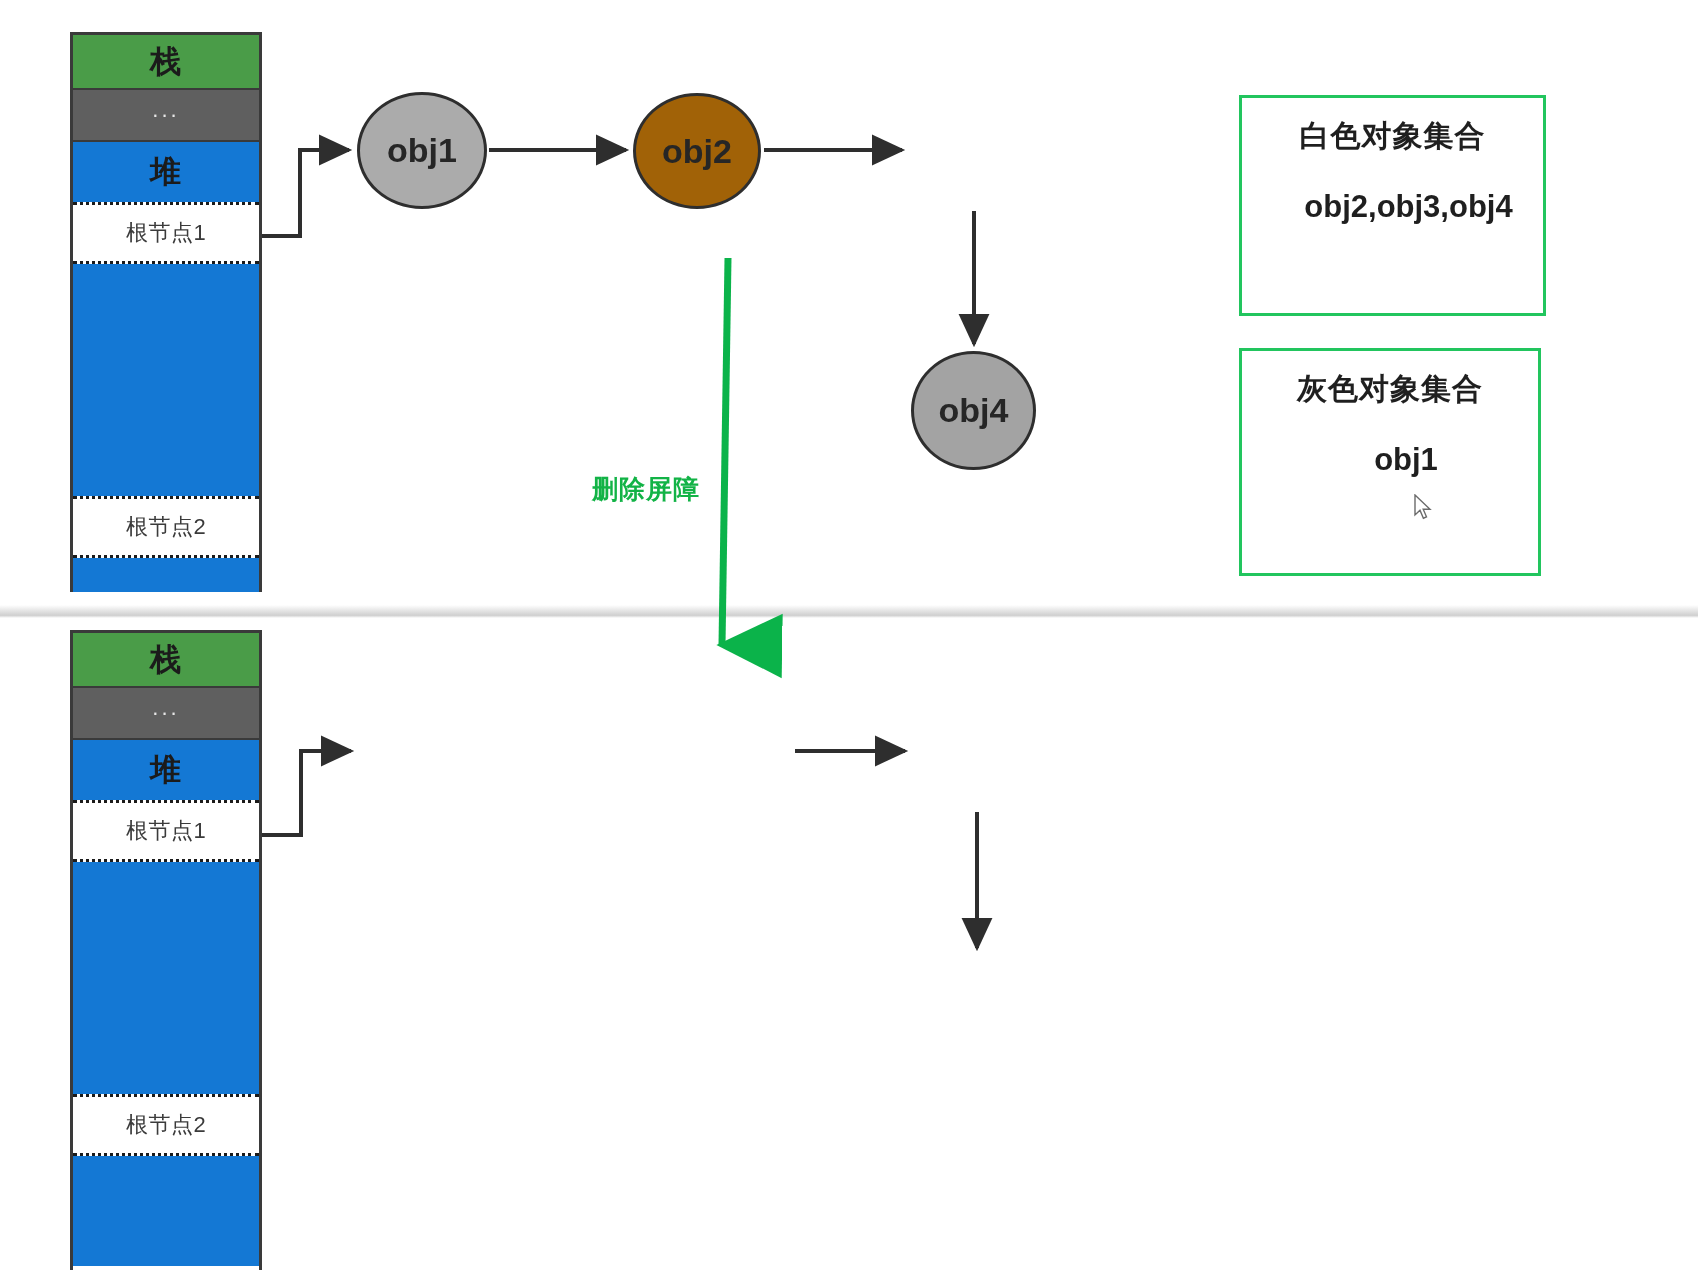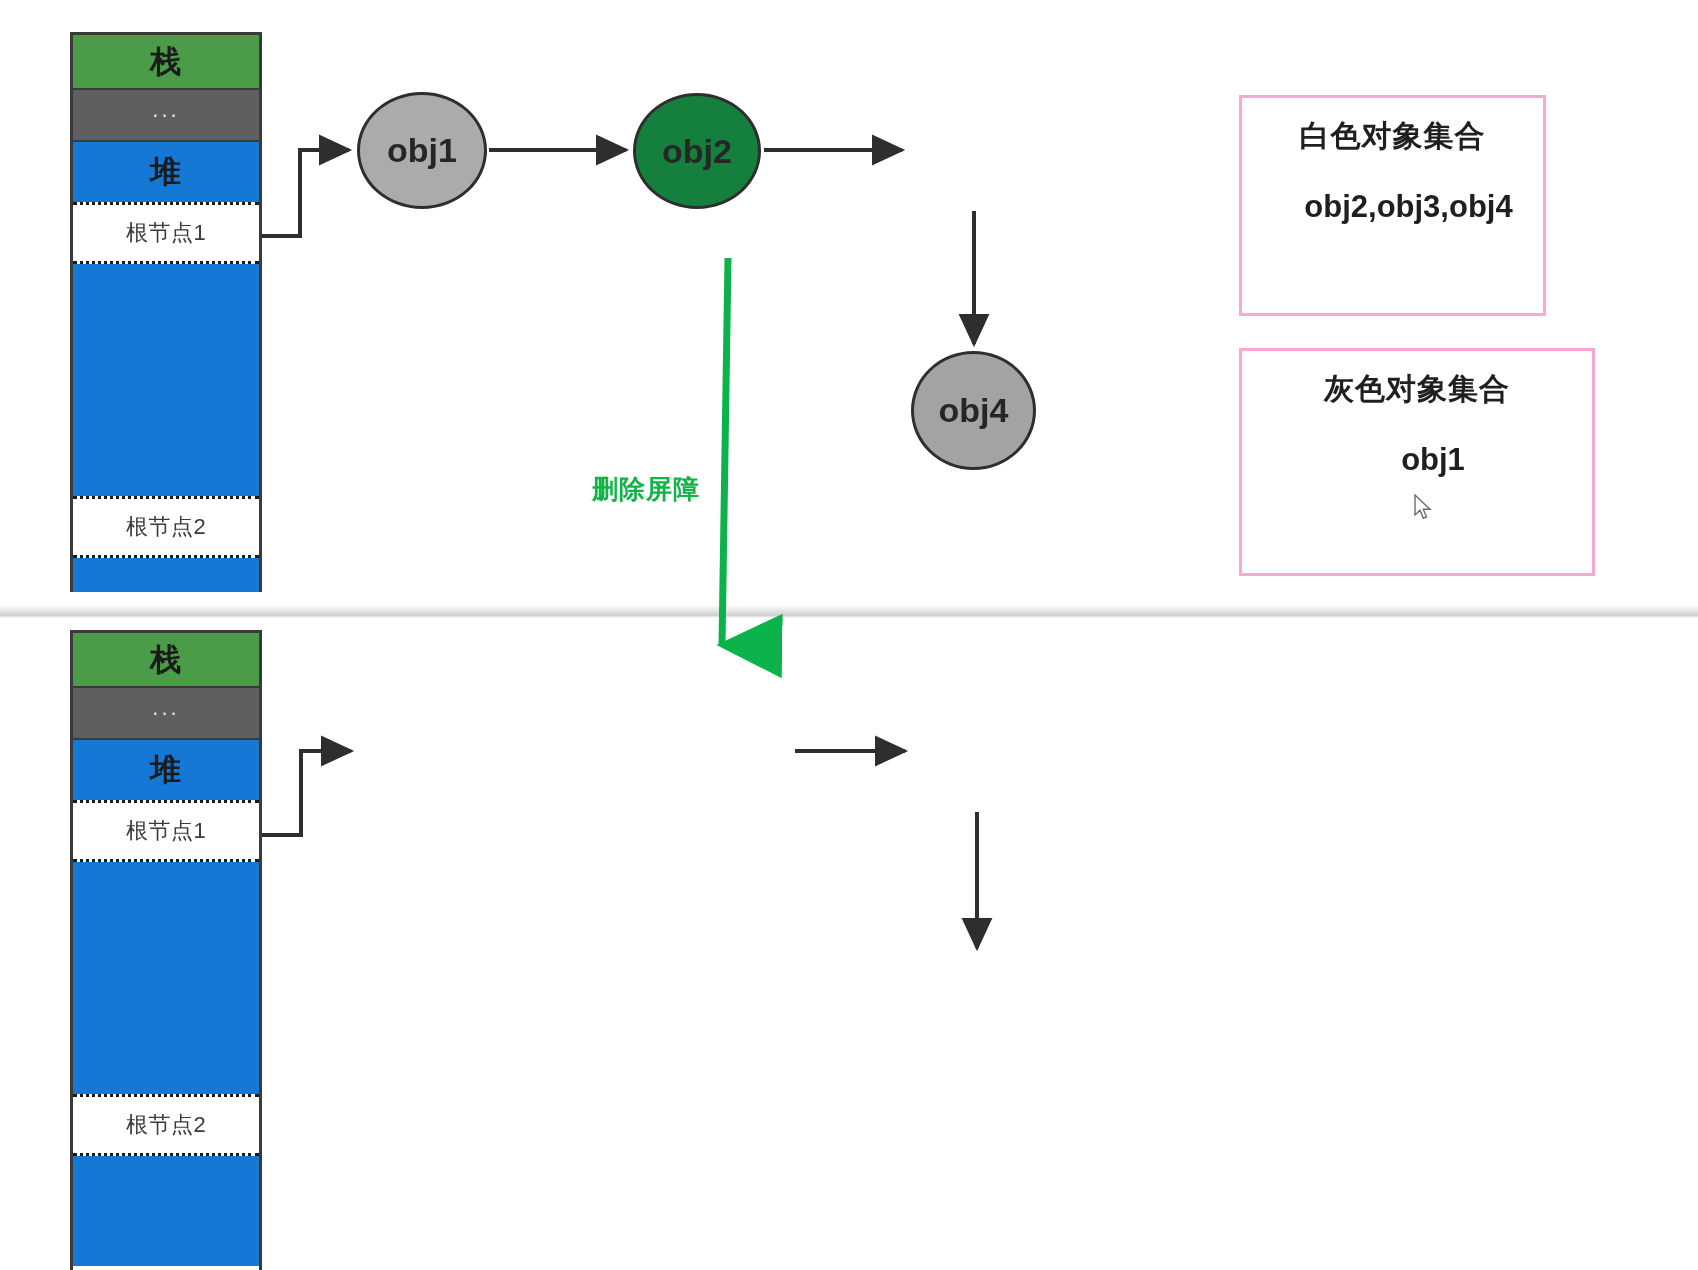--- a/index.html
+++ b/index.html
@@ -90,27 +90,27 @@
     border: 3px solid #2e2e2e;
     display: flex;
     align-items: center;
     justify-content: center;
     font-size: 34px;
     font-weight: bold;
     color: #262626;
     box-sizing: border-box;
   }
   .node.gray  { background: #ababab; }
-  .node.white { background: #15803d; }
+  .node.white { background: #a16207; }
   .node.clear { background: #a3a3a3; }
 
   
   .setbox {
     position: absolute;
-    border: 3px solid #f9a8d4;
+    border: 3px solid #22c55e;
     background: #ffffff;
     box-sizing: border-box;
   }
   .setbox .set-title {
     text-align: center;
     font-size: 30px;
     font-weight: bold;
     color: #1f1f1f;
     letter-spacing: 1px;
   }
@@ -177,21 +177,21 @@
     <path d="M764,150 L902,150" fill="none" stroke="#2e2e2e" stroke-width="4" marker-end="url(#ah-top)"></path>
 
     <path d="M974,211 L974,344" fill="none" stroke="#2e2e2e" stroke-width="4" marker-end="url(#ah-top)"></path>
   </svg>
 
   <div class="setbox" style="left:1239px; top:95px; width:307px; height:221px;">
     <div class="set-title" style="margin-top:18px;">白色对象集合</div>
     <div class="set-items" style="margin-top:32px;">obj2,obj3,obj4</div>
   </div>
 
-  <div class="setbox" style="left:1239px; top:348px; width:356px; height:228px;">
+  <div class="setbox" style="left:1239px; top:348px; width:302px; height:228px;">
     <div class="set-title" style="margin-top:18px;">灰色对象集合</div>
     <div class="set-items" style="margin-top:32px;">obj1</div>
   </div>
 
   <svg class="cursor" style="left:1414px; top:494px;" viewBox="0 0 20 28">
     <path d="M1,1 L1,21 L6,16.3 L9.4,24.2 L12.5,22.8 L9.2,15.2 L16,15.2 z" fill="#ffffff" stroke="#6b6b6b" stroke-width="1.4"></path>
   </svg>
 </div>
 
 <div class="panel-divider"></div>

